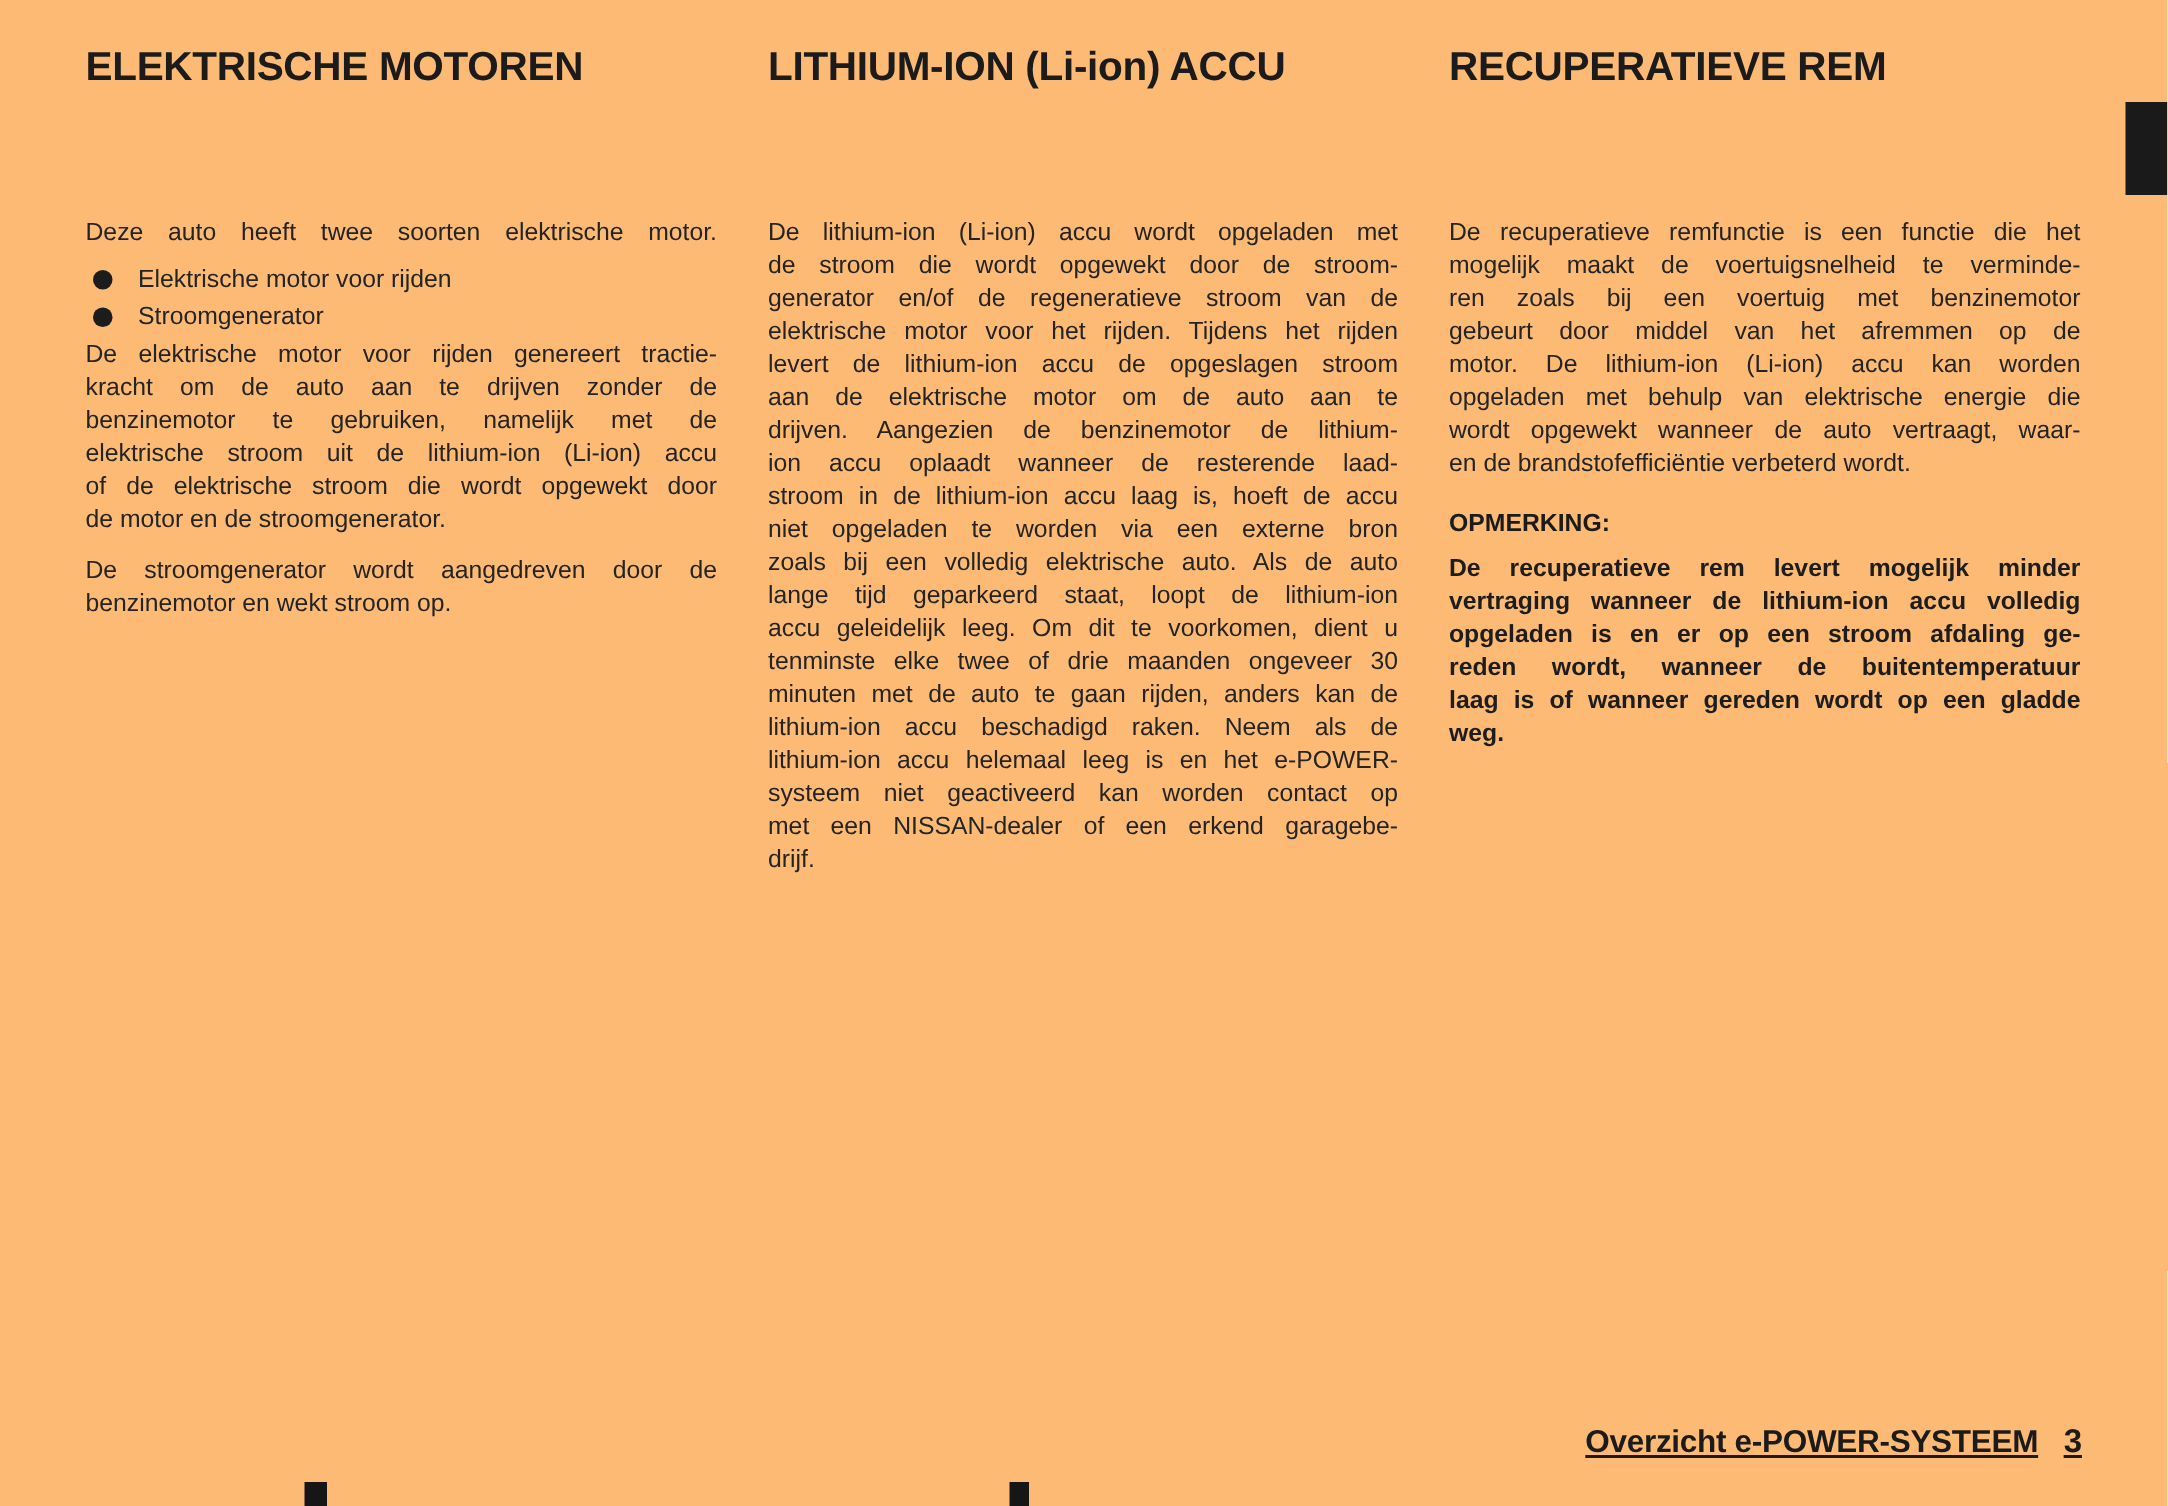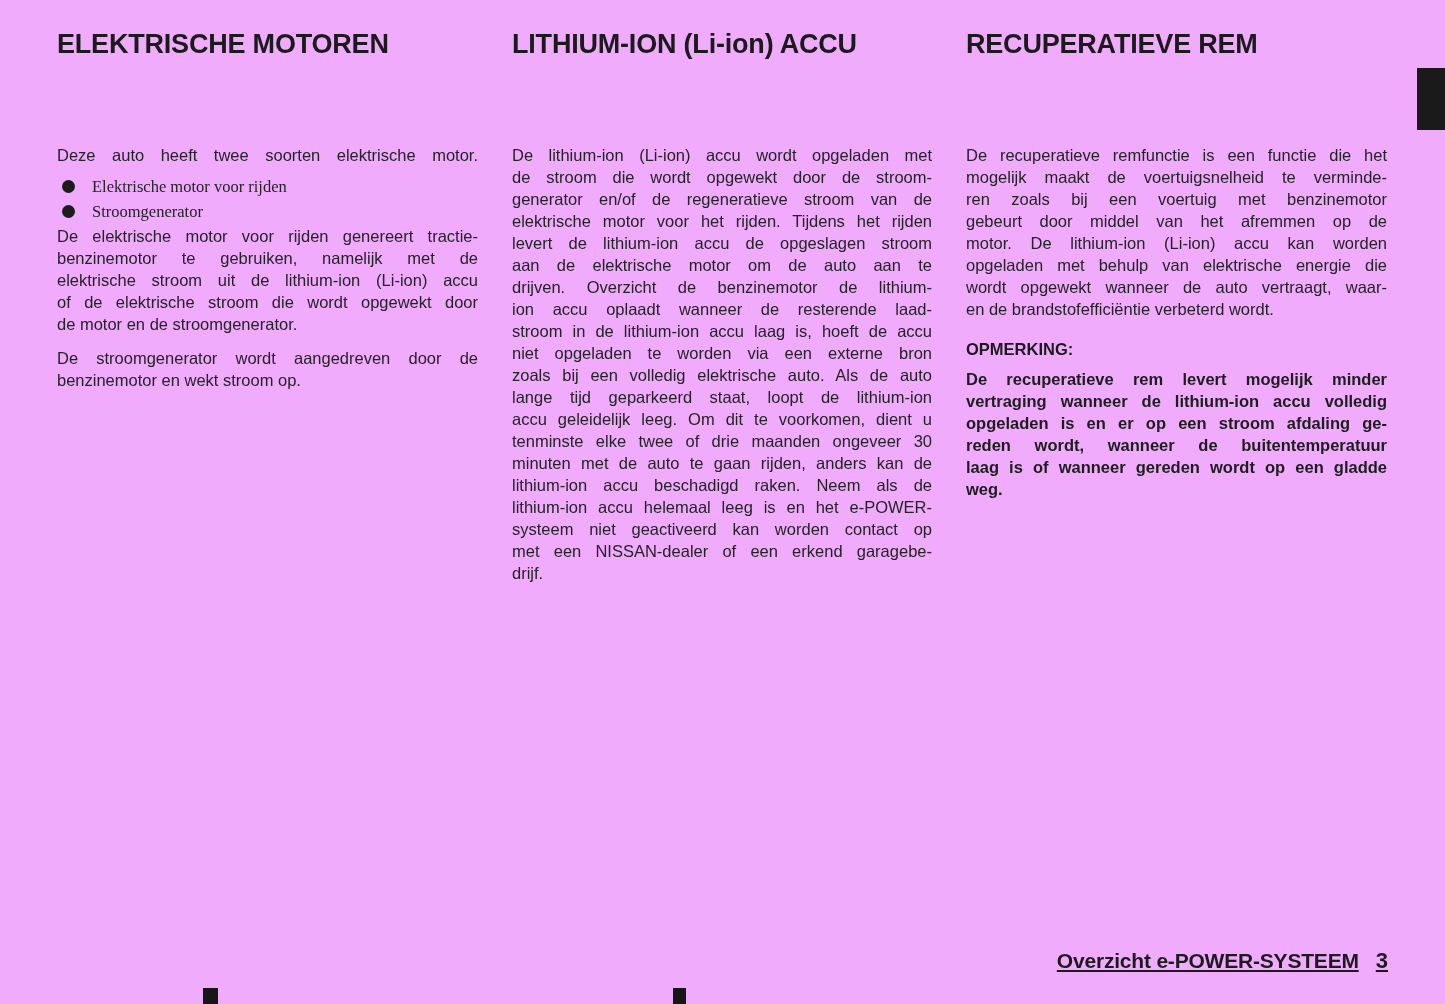--- a/index.html
+++ b/index.html
@@ -1,20 +1,20 @@
 <!DOCTYPE html>
 <html><head>
 <meta charset="utf-8">
 <style>
   html, body { margin: 0; padding: 0; background: #ffffff; }
   .page {
     position: relative;
     width: 1445px;
     height: 1004px;
-    background: #f0abfc;
+    background: #fdba74;
     font-family: "Liberation Sans", sans-serif;
     color: #232323;
     overflow: hidden;
   }
 
   
   .tab-marker {
     position: absolute;
     right: 0;
     top: 68px;
@@ -55,21 +55,21 @@
   .para .tline:last-child {
     text-align-last: left;
   }
   .fill-line {
     margin: 6px 0 0 0;
     text-align: justify;
     text-align-last: justify;
   }
 
   .bullets { list-style: none; margin: 8px 0 0 0; padding: 0; }
-  .bullets li { position: relative; padding-left: 35px; line-height: 25px; font-family: Liberation Serif, serif; }
+  .bullets li { position: relative; padding-left: 35px; line-height: 25px; }
   .dot {
     position: absolute;
     left: 5px; top: 6px;
     width: 13px; height: 13px;
     border-radius: 50%;
     background: #1c1c1c;
   }
 
   .para { margin-top: 12px; }
   .para.tight { margin-top: 1px; }
@@ -120,20 +120,21 @@
           <span class="dot"></span>
           <span>Elektrische motor voor rijden</span>
         </li>
         <li>
           <span class="dot"></span>
           <span>Stroomgenerator</span>
         </li>
       </ul>
       <div class="para tight">
           <div class="tline">De elektrische motor voor rijden genereert tractie-</div>
+          <div class="tline">kracht om de auto aan te drijven zonder de</div>
           <div class="tline">benzinemotor te gebruiken, namelijk met de</div>
           <div class="tline">elektrische stroom uit de lithium-ion (Li-ion) accu</div>
           <div class="tline">of de elektrische stroom die wordt opgewekt door</div>
           <div class="tline">de motor en de stroomgenerator.</div>
         </div>
       <div class="para">
           <div class="tline">De stroomgenerator wordt aangedreven door de</div>
           <div class="tline">benzinemotor en wekt stroom op.</div>
         </div>
     </div>
@@ -142,21 +143,21 @@
   <section class="col" id="col2">
     <h1 class="heading">LITHIUM-ION (Li-ion) ACCU</h1>
     <div class="col-body">
       <div class="para first">
           <div class="tline">De lithium-ion (Li-ion) accu wordt opgeladen met</div>
           <div class="tline">de stroom die wordt opgewekt door de stroom-</div>
           <div class="tline">generator en/of de regeneratieve stroom van de</div>
           <div class="tline">elektrische motor voor het rijden. Tijdens het rijden</div>
           <div class="tline">levert de lithium-ion accu de opgeslagen stroom</div>
           <div class="tline">aan de elektrische motor om de auto aan te</div>
-          <div class="tline">drijven. Overzicht de benzinemotor de lithium-</div>
+          <div class="tline">drijven. Aangezien de benzinemotor de lithium-</div>
           <div class="tline">ion accu oplaadt wanneer de resterende laad-</div>
           <div class="tline">stroom in de lithium-ion accu laag is, hoeft de accu</div>
           <div class="tline">niet opgeladen te worden via een externe bron</div>
           <div class="tline">zoals bij een volledig elektrische auto. Als de auto</div>
           <div class="tline">lange tijd geparkeerd staat, loopt de lithium-ion</div>
           <div class="tline">accu geleidelijk leeg. Om dit te voorkomen, dient u</div>
           <div class="tline">tenminste elke twee of drie maanden ongeveer 30</div>
           <div class="tline">minuten met de auto te gaan rijden, anders kan de</div>
           <div class="tline">lithium-ion accu beschadigd raken. Neem als de</div>
           <div class="tline">lithium-ion accu helemaal leeg is en het e-POWER-</div>

